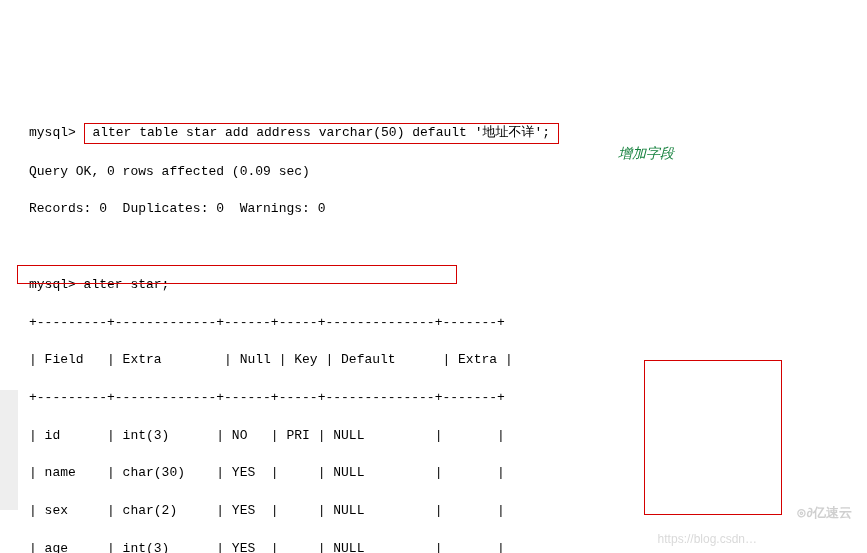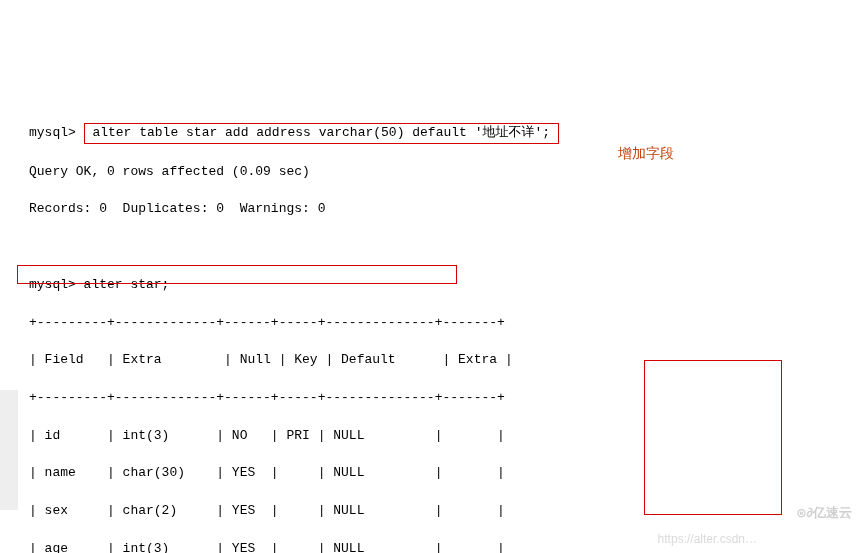--- a/index.html
+++ b/index.html
@@ -13,24 +13,25 @@
       height: 553px;
       padding: 10px 20px;
       position: relative;
       white-space: pre;
     }
     .line { white-space: pre; margin-left: 9px; }
     .prompt { display: inline; }
     .box-red { border: 1.5px solid #d40000; display: inline-block; }
     .annotation {
       position: absolute;
-      color: #c2410c;
+      color: #15803d;
       font-family: sans-serif;
       font-size: 14px;
       white-space: nowrap;
+      font-style: italic;
     }
     .watermark1 {
       position: absolute;
       right: 15px;
       bottom: 30px;
       font-family: sans-serif;
       font-size: 13px;
       color: rgba(160,160,160,0.5);
       font-weight: bold;
     }
@@ -91,16 +92,16 @@
 
 
 
 
 <div class="overlay-box" style="left:17px; top:265px; width:440px; height:19px;"></div>
 <div class="overlay-box" style="left:644px; top:360px; width:138px; height:155px;"></div>
 
 <div class="annotation" style="left:618px; top:143px;">增加字段</div>
 
 <div class="watermark1">⊙∂亿速云</div>
-<div class="watermark2">https://alter.csdn…</div>
+<div class="watermark2">https://blog.csdn…</div>
 
 
 
 
 </body></html>

